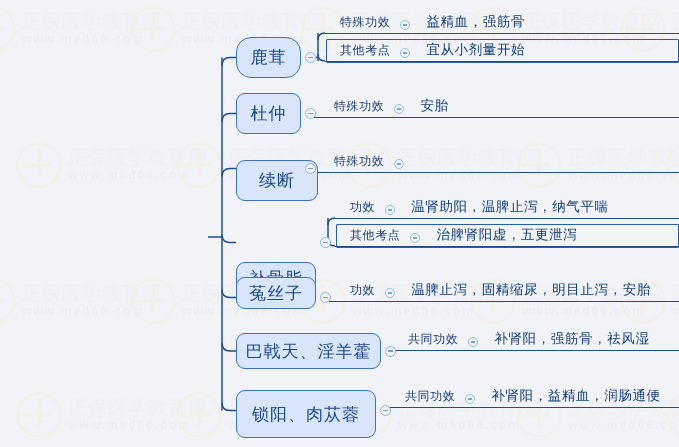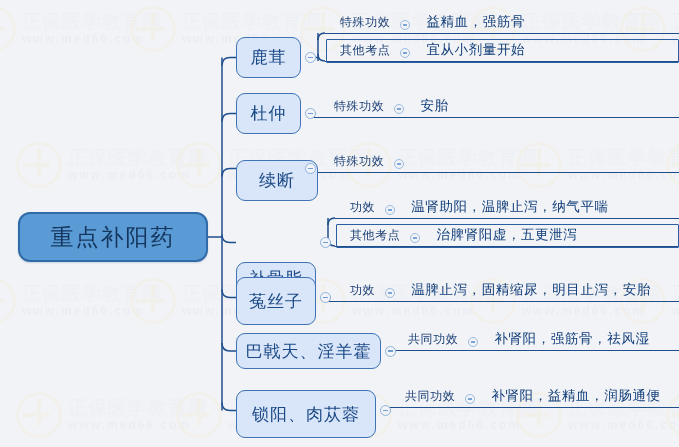--- a/index.html
+++ b/index.html
@@ -246,26 +246,23 @@
       <path d="M316 168.5 H312" fill="none" stroke="#1f4e8c" stroke-width="1.5"></path>
       <path d="M331 242.5 H328" fill="none" stroke="#1f4e8c" stroke-width="1.5"></path>
       <path d="M328 218 V246" fill="none" stroke="#1f4e8c" stroke-width="1.5"></path>
       <path d="M328 225 Q328 218 335 218" fill="none" stroke="#1f4e8c" stroke-width="1.5"></path>
       <path d="M328 239 Q328 246 335 246" fill="none" stroke="#1f4e8c" stroke-width="1.5"></path>
       <path d="M331 297.5 H328" fill="none" stroke="#1f4e8c" stroke-width="1.5"></path>
       <path d="M396 351 H386" fill="none" stroke="#1f4e8c" stroke-width="1.5"></path>
       <path d="M391 410.5 H383" fill="none" stroke="#1f4e8c" stroke-width="1.5"></path>
     </svg>
 
-  <div class="node root" id="root-node" style="left:18px;top:212px;width:190px;height:50px;">
-    <span>重点补阳药</span>
-  </div>
 
   <div id="nodes">
-      <div class="node branch" style="left: 236px; top: 37px; width: 65px; height: 41px;">
+      <div class="node branch" style="left: 236px; top: 37px; width: 65px; height: 41px; border-radius: 15px;">
         <span>鹿茸</span>
       </div>
       <div class="toggle" style="left: 305px; top: 52px;"></div>
       <div class="underline" style="left: 325px; top: 33px; width: 354px;"></div>
       <div class="leaf" style="left: 334px; top: 13px; height: 20px;">
         <span class="key">特殊功效</span>
         <span class="ticon"></span>
         <span class="val">益精血，强筋骨</span>
       </div>
       <div class="underline" style="left: 325px; top: 61px; width: 354px;"></div>
@@ -304,21 +301,21 @@
         <span class="ticon"></span>
         <span class="val">温肾助阳，温脾止泻，纳气平喘</span>
       </div>
       <div class="underline" style="left: 335px; top: 246px; width: 344px;"></div>
       <div class="leaf" style="left: 344px; top: 226px; height: 20px;">
         <span class="key">其他考点</span>
         <span class="ticon"></span>
         <span class="val">治脾肾阳虚，五更泄泻</span>
       </div>
       <div class="selbox" style="left: 336px; top: 224px; width: 343px; height: 24px;"></div>
-      <div class="node branch" style="left: 236px; top: 277px; width: 80px; height: 48px;">
+      <div class="node branch" style="left: 236px; top: 277px; width: 80px; height: 32px;">
         <span>菟丝子</span>
       </div>
       <div class="toggle" style="left: 320px; top: 292px;"></div>
       <div class="underline" style="left: 328px; top: 301px; width: 351px;"></div>
       <div class="leaf" style="left: 344px; top: 281px; height: 20px;">
         <span class="key">功效</span>
         <span class="ticon"></span>
         <span class="val">温脾止泻，固精缩尿，明目止泻，安胎</span>
       </div>
       <div class="node branch" style="left: 236px; top: 333px; width: 145px; height: 36px;">

